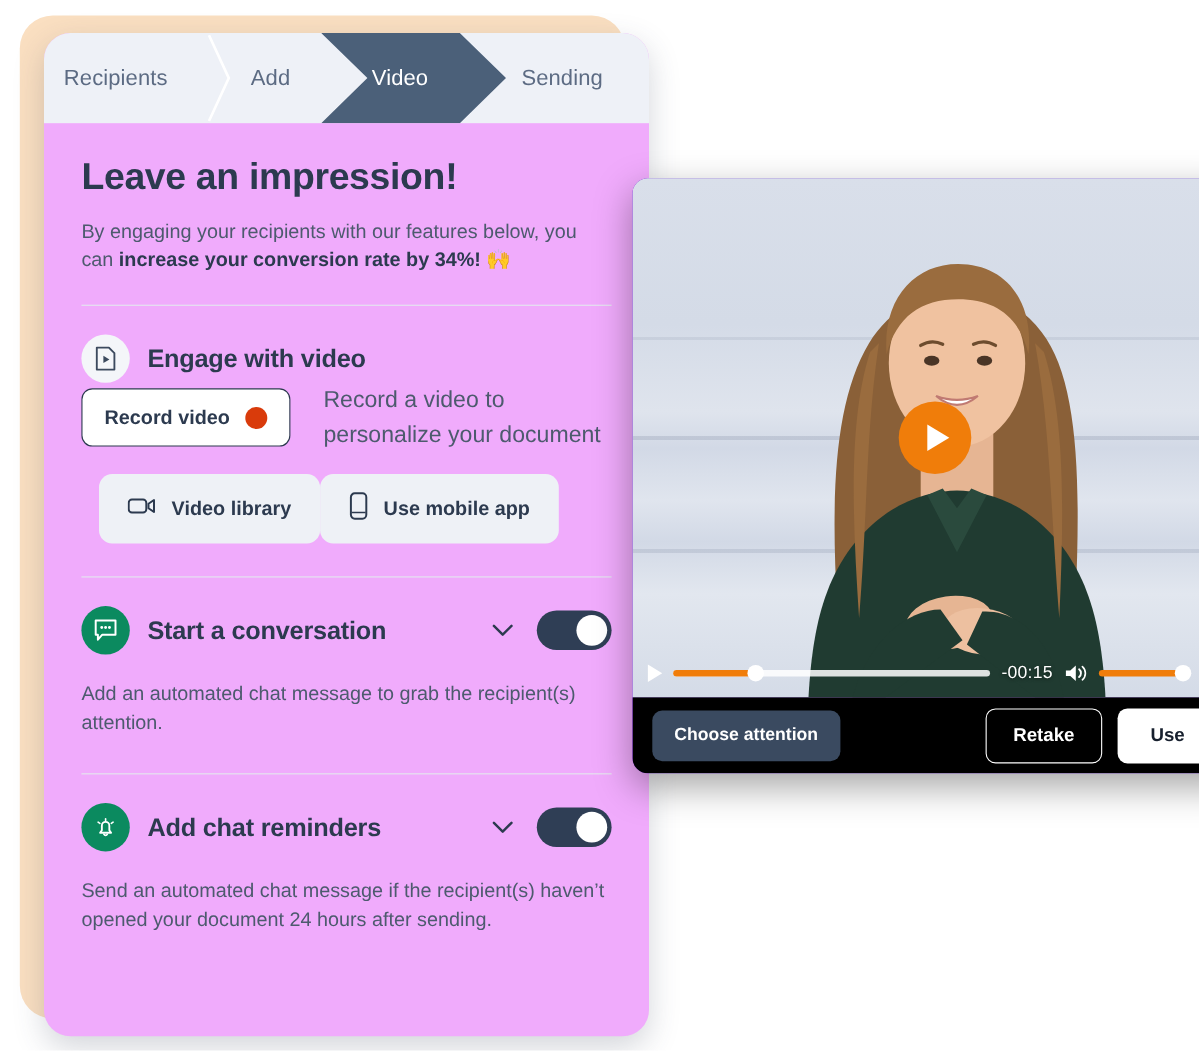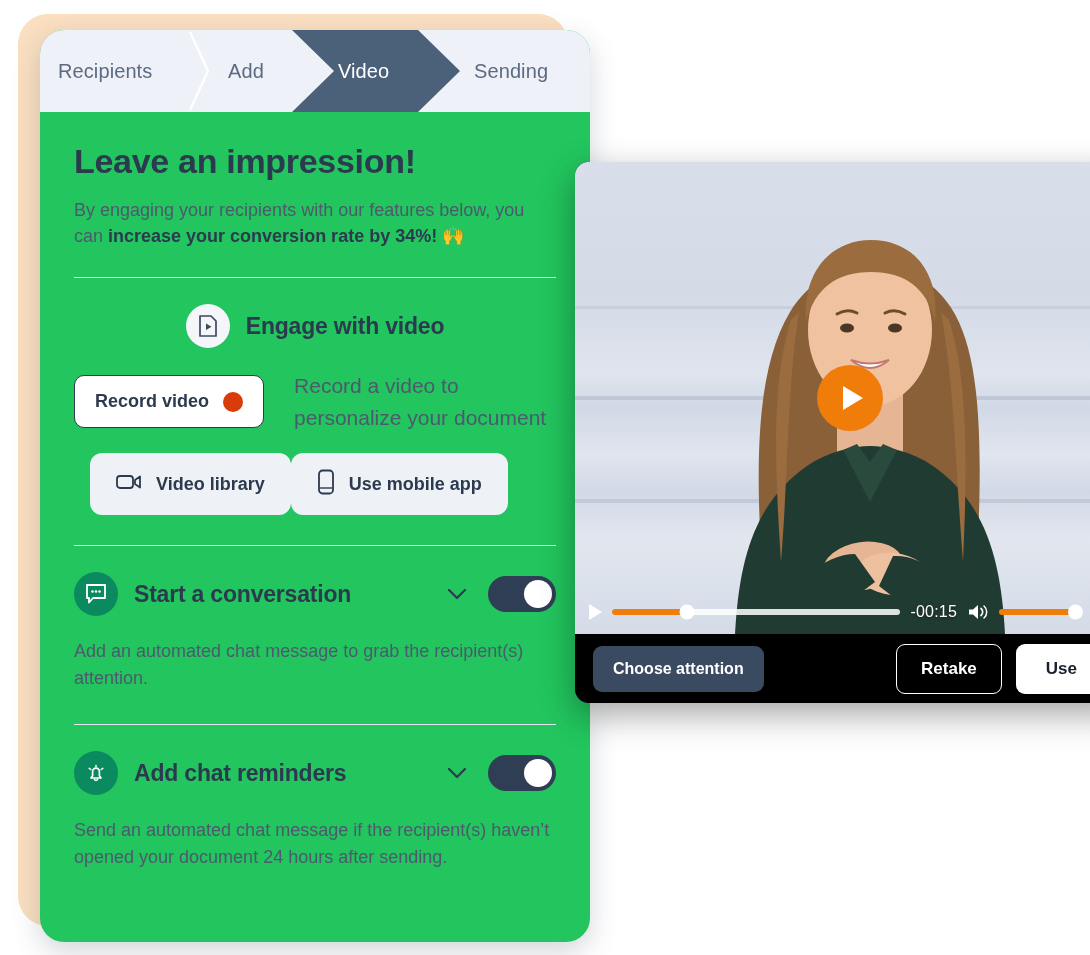--- a/index.html
+++ b/index.html
@@ -18,21 +18,21 @@
     width: 550px; height: 912px;
     background: #fadfc1;
     border-radius: 30px;
   }
 
   
   .main-card {
     position: absolute;
     left: 40px; top: 30px;
     width: 550px; height: 912px;
-    background: #22c55e;
+    background: #f0abfc;
     border-radius: 24px;
     overflow: hidden;
     box-shadow: 0 10px 28px rgba(60,70,90,0.22);
   }
 
   
   .steps {
     position: relative;
     height: 82px;
     background: #eef1f7;
@@ -90,21 +90,20 @@
   hr.divider {
     border: none;
     border-top: 1px solid #e4e8ee;
     margin: 28px 0 0 0;
   }
 
   
   .sec-head {
     display: flex; align-items: center;
     margin-top: 26px;
-    justify-content: center;
   }
   .sec-icon-wrap {
     width: 44px; height: 44px;
     border-radius: 50%;
     display: flex; align-items: center; justify-content: center;
     flex: none;
   }
   .sec-icon-wrap.grey { background: #f4f6f9; }
   .sec-icon-wrap.green { background: #0b8a5f; }
   .sec-title {
@@ -126,21 +125,21 @@
   }
   .toggle .knob {
     position: absolute;
     top: 4px; right: 4px;
     width: 28px; height: 28px;
     border-radius: 50%;
     background: #ffffff;
   }
 
   
-  .video-row { display: flex; align-items: center; margin-top: 22px; }
+  .video-row { display: flex; align-items: center; }
   .record-btn {
     display: inline-flex; align-items: center;
     gap: 14px;
     border: 1.6px solid #2c3a4f;
     border-radius: 10px;
     padding: 15px 20px;
     background: #fff;
     cursor: pointer;
   }
   .record-btn .lbl {

